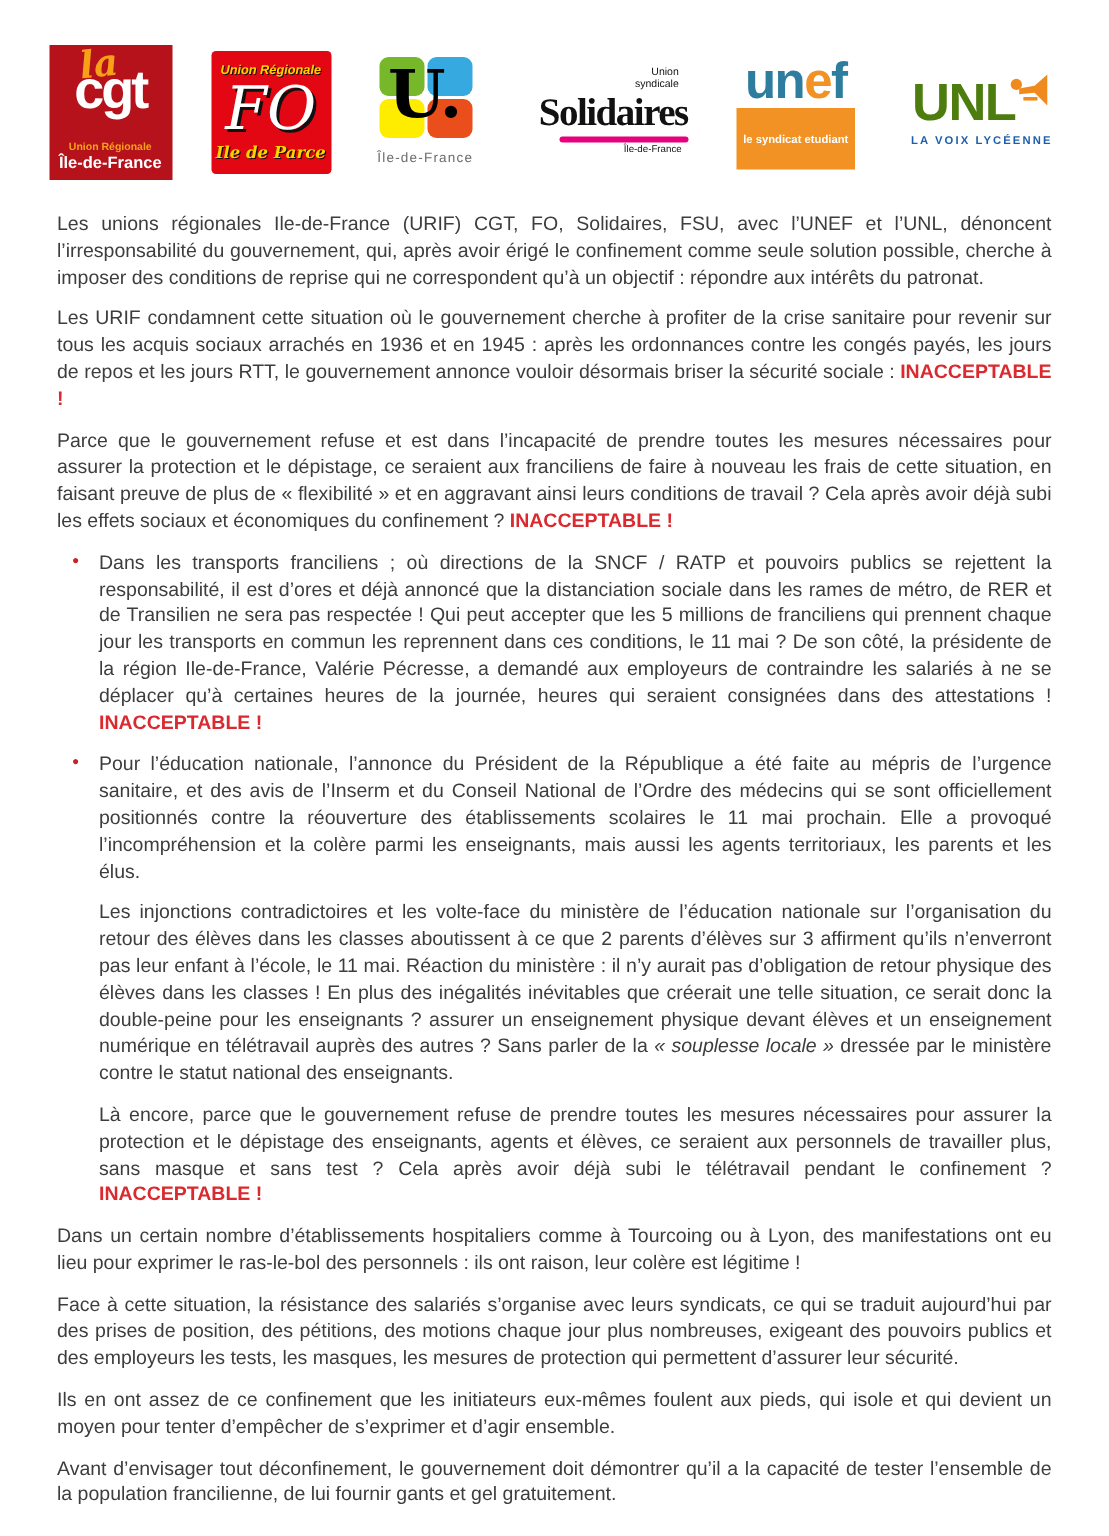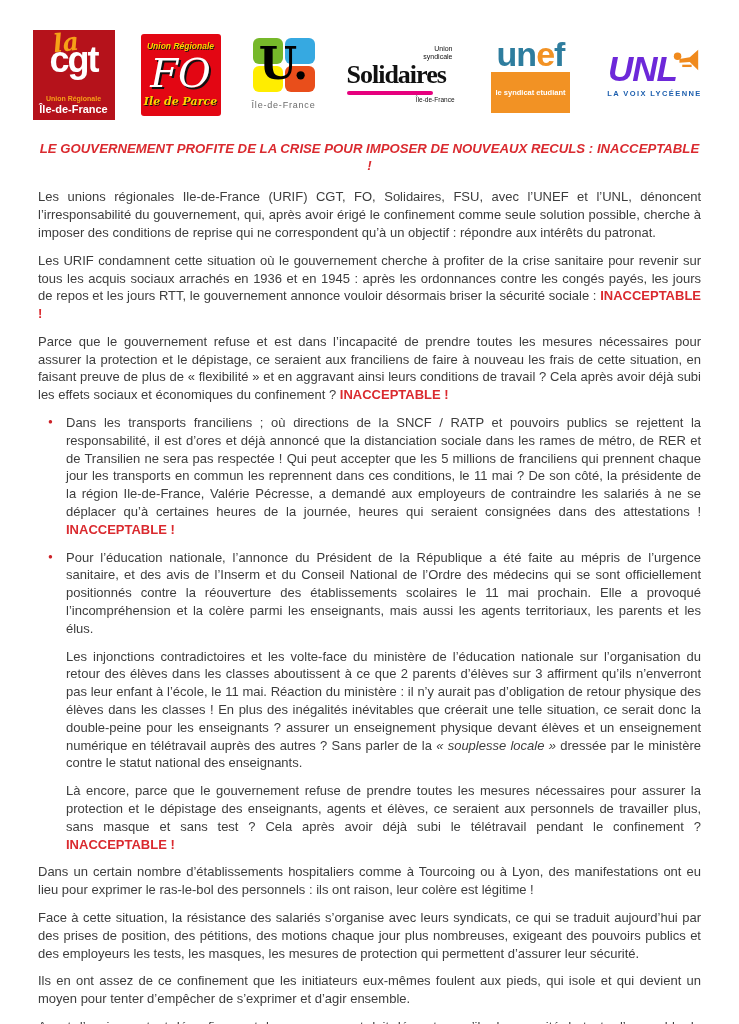--- a/index.html
+++ b/index.html
@@ -30,35 +30,35 @@
   .fsu-block{position:relative;width:62px;height:54px;}
   .fsu-grid{display:grid;grid-template-columns:1fr 1fr;grid-template-rows:1fr 1fr;gap:2px;width:100%;height:100%;}
   .fsu-cell{border-radius:6px;}
   .fsu-tl{background:#76b82a;}
   .fsu-tr{background:#36a9e1;}
   .fsu-bl{background:#ffed00;}
   .fsu-br{background:#e94e1b;}
   .fsu-u{position:absolute;left:50%;top:50%;transform:translate(-50%,-52%);font-family:"DejaVu Serif",serif;font-weight:bold;font-size:44px;color:#000;line-height:1;}
   .fsu-label{margin-top:7px;font-size:9px;color:#6b6b6b;letter-spacing:0.8px;}
   
-  .logo-sol{width:112px;align-items:flex-start;}
+  .logo-sol{width:112px;align-items:flex-end;}
   .sol-top{align-self:flex-end;text-align:right;font-size:7px;color:#111;line-height:1.15;margin-right:6px;}
   .sol-top span{display:block;}
   .sol-main{font-family:"Liberation Serif",serif;font-size:26px;font-weight:800;color:#111;letter-spacing:-1px;line-height:1.05;}
   .sol-underline{width:86px;height:4px;background:#e6007e;border-radius:2px;margin-top:2px;}
   .sol-label{align-self:flex-end;font-size:6.5px;color:#111;margin-top:1px;margin-right:4px;}
   
   .logo-unef{width:92px;}
   .unef-main{font-size:34px;font-weight:800;letter-spacing:-1px;line-height:1;color:#2e7d9e;}
   .unef-e{color:#f29224;}
   .unef-sub{margin-top:1px;background:#f29224;color:#fff;font-size:7.5px;font-weight:bold;padding:16px 4px;line-height:1.2;white-space:nowrap;}
   
   .logo-unl{width:104px;}
   .unl-row{display:flex;align-items:flex-start;}
-  .unl-main{font-size:35px;font-weight:800;font-style:italic;color:#6d28d9;letter-spacing:-1px;line-height:1;}
+  .unl-main{font-size:35px;font-weight:800;color:#4d7c0f;letter-spacing:-1px;line-height:1;}
   .unl-trumpet{width:30px;height:26px;margin-left:-6px;margin-top:-4px;}
   .unl-sub{font-size:7.5px;font-weight:bold;color:#1d5fae;letter-spacing:1.4px;margin-top:3px;white-space:nowrap;}
   
   .title{
     text-align:center;color:#da2a2f;font-weight:bold;font-style:italic;
     font-size:13.2px;margin:0 0 14px 0;line-height:1.3;
   }
   .para{margin:0 0 10px 0;text-align:justify;}
   .red-strong{color:#da2a2f;font-weight:bold;}
   .italic{font-style:italic;}
@@ -118,21 +118,20 @@
         <svg class="unl-trumpet" viewBox="0 0 32 26" xmlns="http://www.w3.org/2000/svg">
           <circle cx="7" cy="9" r="4" fill="#f08a1d"></circle>
           <path d="M9 12 L20 10 L29 2 L29 24 L20 15 L9 16 Z" fill="#f08a1d"></path>
           <rect x="12" y="18" width="10" height="2.5" fill="#f08a1d"></rect>
         </svg>
       </span>
       <span class="unl-sub">LA VOIX LYCÉENNE</span>
     </div>
   </header>
 
-  <h1 class="title">LE GOUVERNEMENT PROFITE DE LA CRISE POUR IMPOSER DE NOUVEAUX RECULS : INACCEPTABLE !</h1>
 
   <p class="para">Les unions régionales Ile-de-France (URIF) CGT, FO, Solidaires, FSU, avec l’UNEF et l’UNL, dénoncent l’irresponsabilité du gouvernement, qui, après avoir érigé le confinement comme seule solution possible, cherche à imposer des conditions de reprise qui ne correspondent qu’à un objectif : répondre aux intérêts du patronat.</p>
 
   <p class="para"><span>Les URIF condamnent cette situation où le gouvernement cherche à profiter de la crise sanitaire pour revenir sur tous les acquis sociaux arrachés en 1936 et en 1945 : après les ordonnances contre les congés payés, les jours de repos et les jours RTT, le gouvernement annonce vouloir désormais briser la sécurité sociale : </span><span class="red-strong">INACCEPTABLE !</span></p>
 
   <p class="para"><span>Parce que le gouvernement refuse et est dans l’incapacité de prendre toutes les mesures nécessaires pour assurer la protection et le dépistage, ce seraient aux franciliens de faire à nouveau les frais de cette situation, en faisant preuve de plus de « flexibilité » et en aggravant ainsi leurs conditions de travail ?  Cela après avoir déjà subi les effets sociaux et économiques du confinement ? </span><span class="red-strong">INACCEPTABLE !</span></p>
 
   <ul class="bullets">
     <li><span>Dans les transports franciliens ; où directions de la SNCF / RATP et pouvoirs publics se rejettent la responsabilité, il est d’ores et déjà annoncé que la distanciation sociale dans les rames de métro, de RER et de Transilien ne sera pas respectée ! Qui peut accepter que les 5 millions de franciliens qui prennent chaque jour les transports en commun les reprennent dans ces conditions, le 11 mai ? De son côté, la présidente de la région Ile-de-France, Valérie Pécresse, a demandé aux employeurs de contraindre les salariés à ne se déplacer qu’à certaines heures de la journée, heures qui seraient consignées dans des attestations ! </span><span class="red-strong">INACCEPTABLE !</span></li>
     <li>

